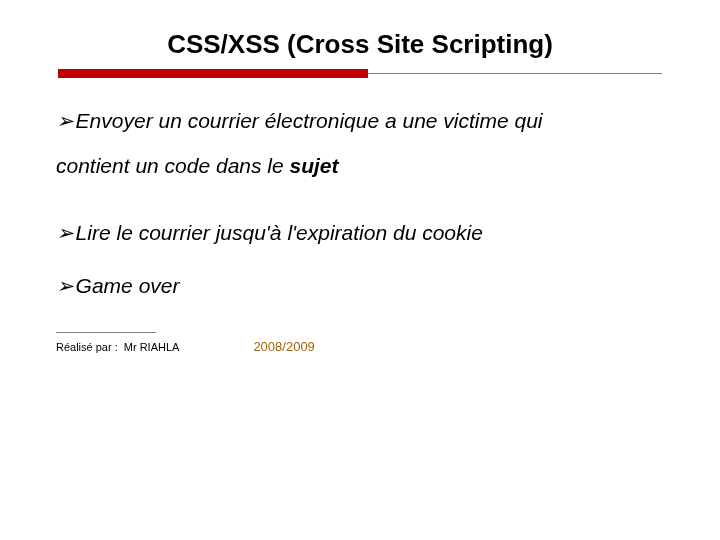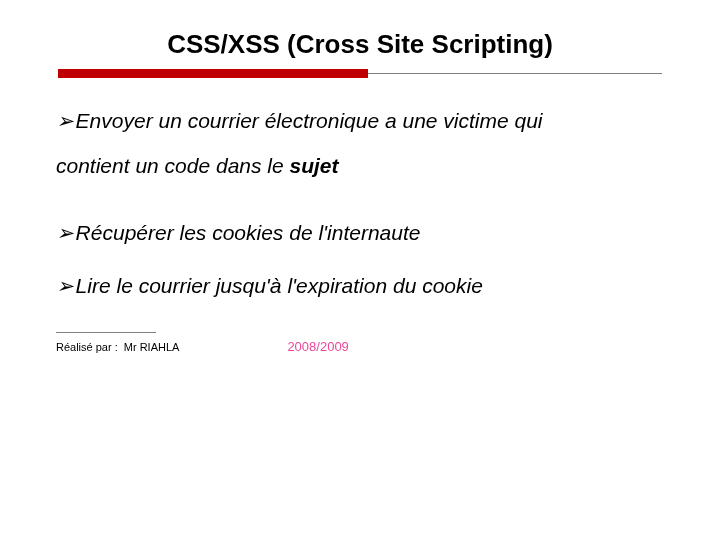--- a/index.html
+++ b/index.html
@@ -80,23 +80,23 @@
     margin-bottom: 6px;
   }
   .footer-row {
     display: flex;
     align-items: baseline;
     font-size: 11px;
   }
   .author-label { }
   .author-name { margin-left: 6px; text-align: center; }
   .year {
-    color: #ec4899;
+    color: #a16207;
     font-size: 13px;
-    margin-left: 108px;
+    margin-left: 74px;
   }
 </style>
 </head>
 <body>
 
 <div class="slide">
 
   <div class="title">
     <div>CSS/XSS (Cross Site Scripting)</div>
   </div>
@@ -108,28 +108,28 @@
 
   <div class="content">
 
     <div class="item">
       <span class="arrow">➢</span><span>Envoyer un courrier électronique a une victime qui</span>
       <div class="continuation">
         <span>contient un code dans le </span><span class="bold">sujet</span>
       </div>
     </div>
 
-    <div class="item">
-      <span class="arrow">➢</span><span>Récupérer les cookies de l'internaute</span>
-    </div>
 
     <div class="item">
       <span class="arrow">➢</span><span>Lire le courrier jusqu'à l'expiration du cookie</span>
     </div>
 
+    <div class="item">
+      <span class="arrow">➢</span><span>Game over</span>
+    </div>
 
   </div>
 
   <div class="footer">
     <div class="footer-line"></div>
     <div class="footer-row">
       <span class="author-label">Réalisé par :</span>
       <span class="author-name">Mr RIAHLA</span>
       <span class="year">2008/2009</span>
     </div>

